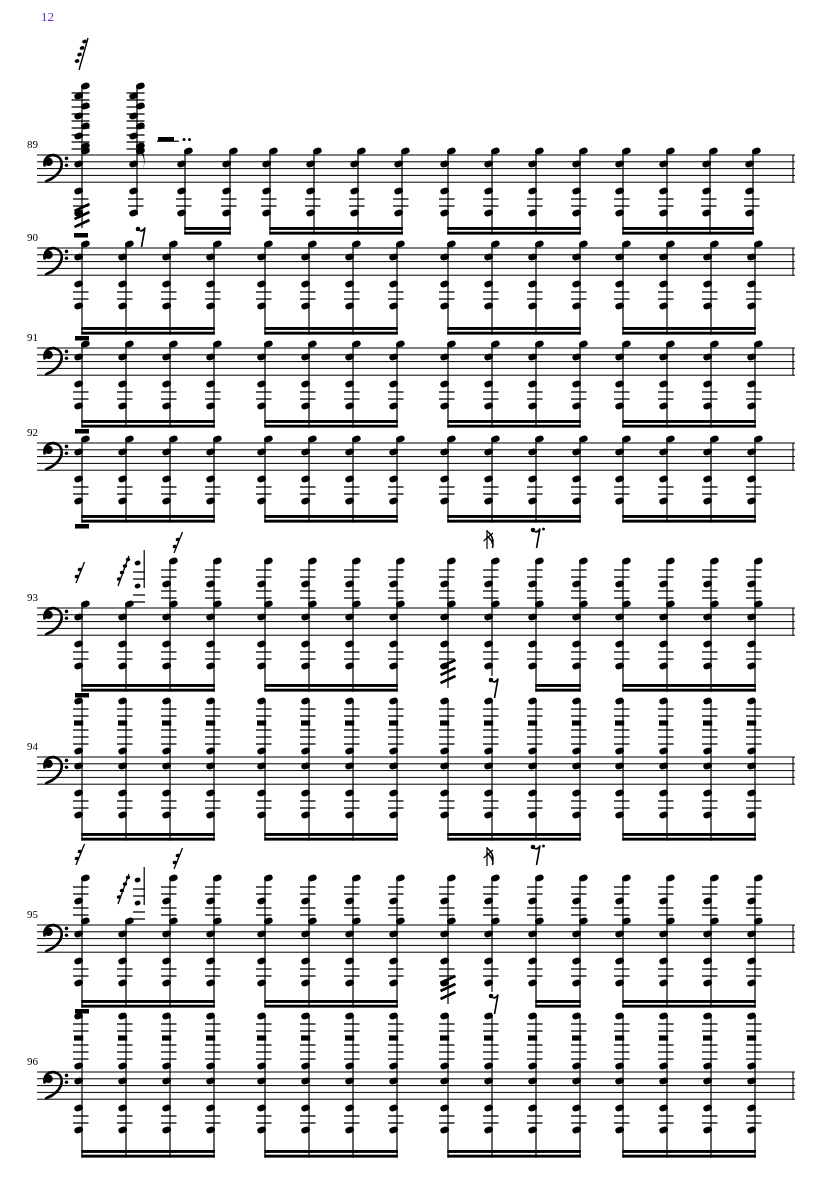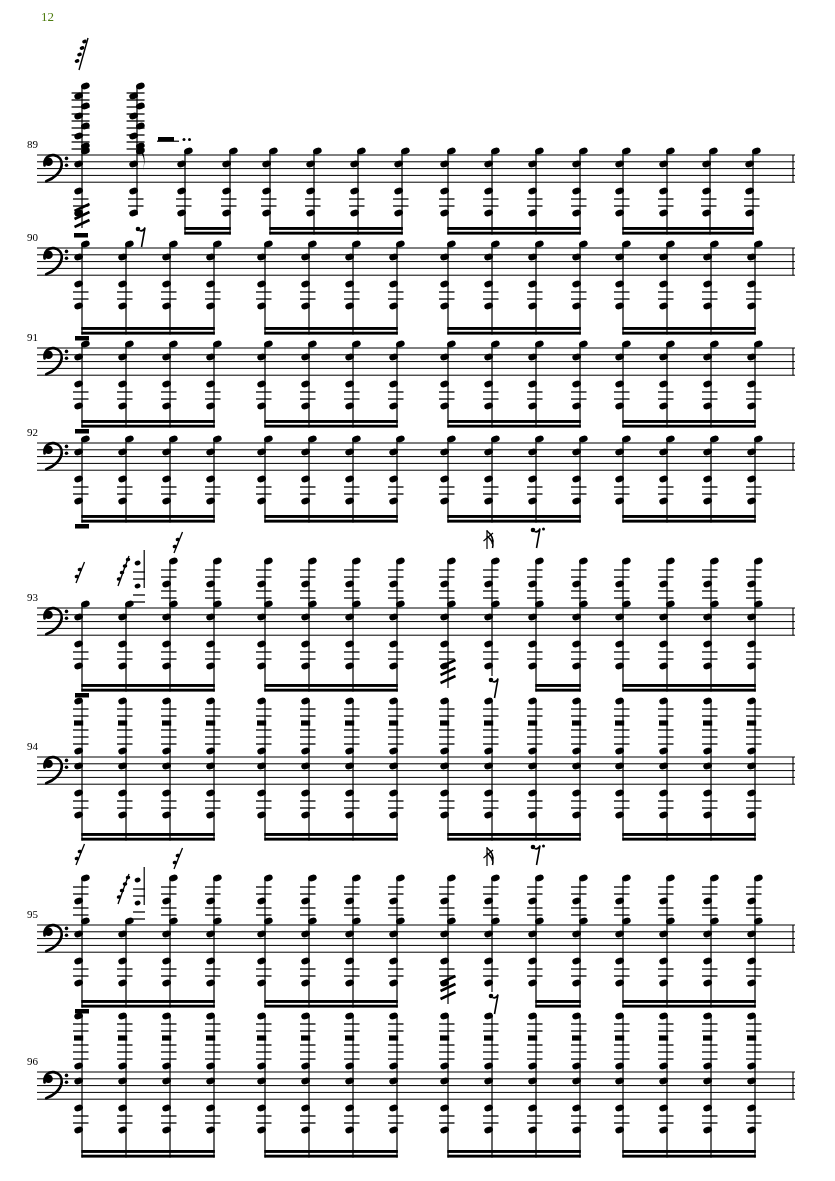--- a/index.html
+++ b/index.html
@@ -1,18 +1,18 @@
 <!DOCTYPE html>
 <html><head>
 <meta charset="utf-8">
 <style>
   html,body{margin:0;padding:0;background:#fff;}
   .page{position:relative;width:835px;height:1181px;background:#fff;overflow:hidden;
         font-family:"Liberation Serif", serif;}
-  .page-number{position:absolute;left:41px;top:9px;font-size:13px;color:#4d7c0f;}
+  .page-number{position:absolute;left:41px;top:9px;font-size:13px;color:#6d28d9;}
   svg{position:absolute;left:0;top:0;}
 </style>
 </head>
 <body>
 
 <div class="page">
   <div class="page-number">12</div>
   <svg width="835" height="1181" viewBox="0 0 835 1181">
       <g>
         <g>

